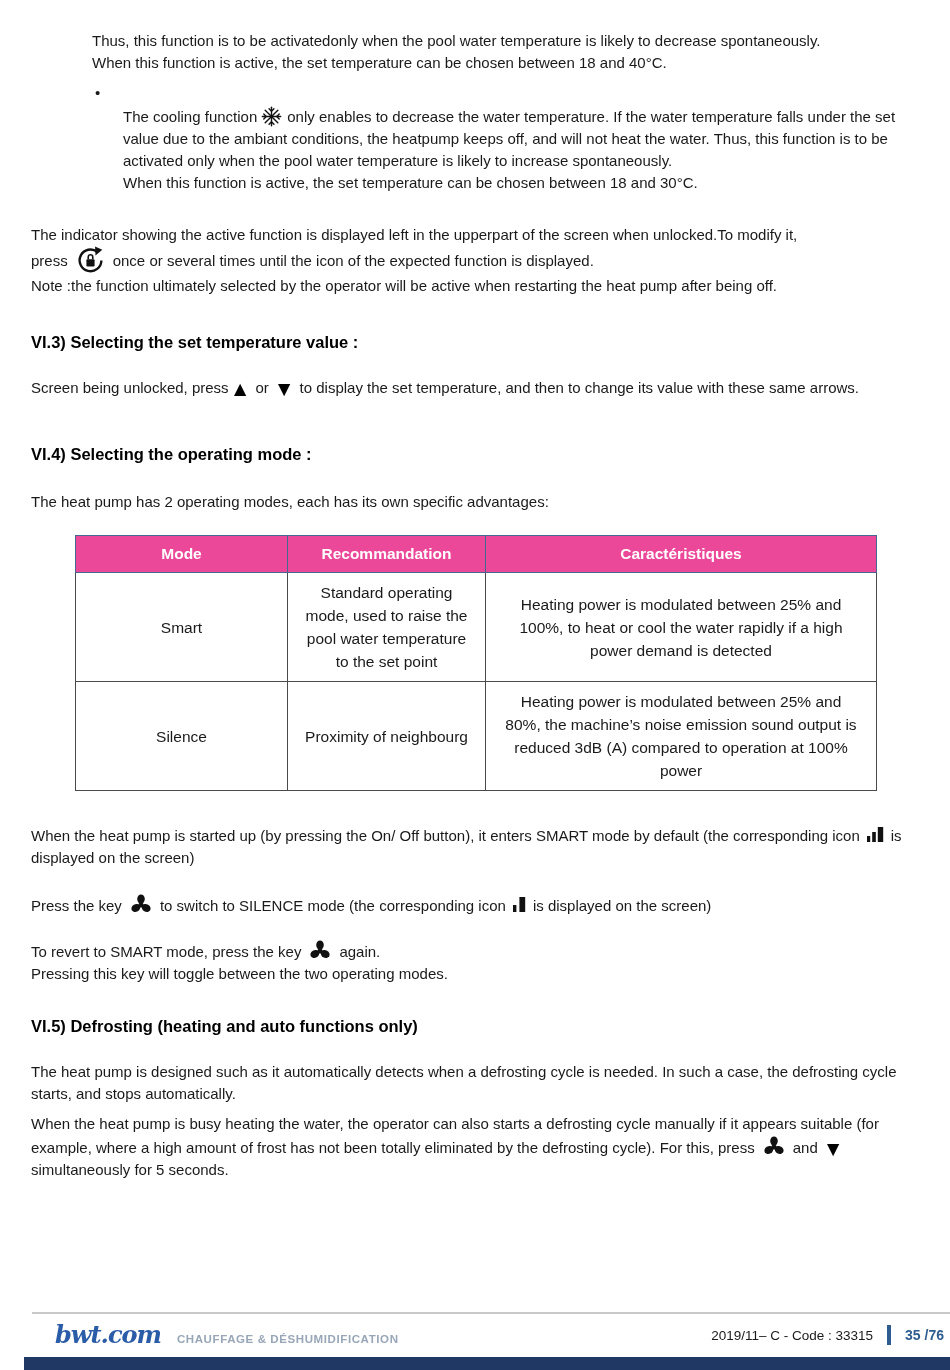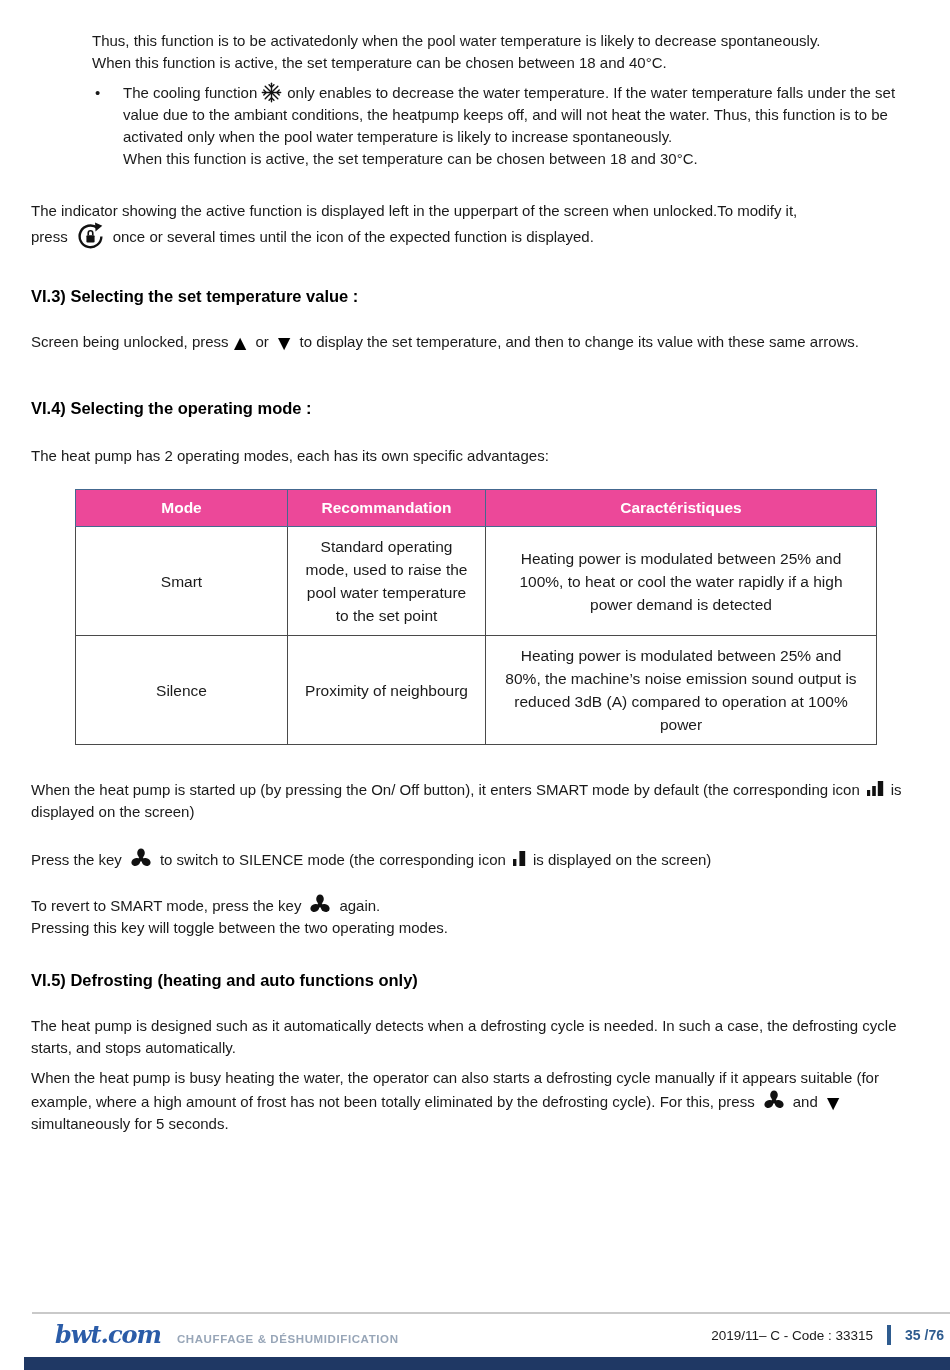--- a/index.html
+++ b/index.html
@@ -10,21 +10,21 @@
     color: #1a1a1a;
   }
   .page { position: relative; width: 950px; height: 1370px; overflow: hidden; background: #fff; }
   .content { padding: 30px 30px 0 31px; font-size: 15px; line-height: 22px; }
 
   .indent { margin-left: 61px; }
   .para { margin: 0; }
 
   .bullet-item { display: flex; margin-top: 8px; }
   .bullet-dot { flex: none; width: 28px; padding-left: 3px; font-size: 15px; }
-  .bullet-body { flex: 1; }
+  .bullet-body { flex: 1; margin-top: 24px; }
 
   .sec { margin-top: 30px; }
 
   .heading { font-size: 16.5px; font-weight: 700; color: #000; margin: 0; font-family: "Liberation Sans", sans-serif; }
   .h-vi3 { margin-top: 34px; }
   .p-vi3 { margin-top: 24px; }
   .h-vi4 { margin-top: 44px; }
   .p-vi4intro { margin-top: 26px; }
   .h-vi5 { margin-top: 30px; }
   .p-defrost1 { margin-top: 24px; }
@@ -109,20 +109,21 @@
     <div class="para sec">
       <div>The indicator showing the active function is displayed left in the upperpart of the screen when unlocked.To modify it,</div>
       <div>
         <span>press</span><span class="ic ic-lock"><svg width="29" height="29" viewBox="0 0 32 32">
               <path d="M23.5 6.5 A12 12 0 1 0 28 16" fill="none" stroke="#111" stroke-width="2.6"></path>
               <polygon points="21,0.5 29,4 21.5,10.5" fill="#111"></polygon>
               <rect x="11.5" y="14.5" width="9" height="8" rx="1.3" fill="#111"></rect>
               <path d="M13.5 14.5 v-2.4 a2.5 2.5 0 0 1 5 0 v2.4" fill="none" stroke="#111" stroke-width="1.8"></path>
             </svg></span><span>once or several times until the icon of the expected function is displayed.</span>
       </div>
+      <div>Note :the function ultimately selected by the operator will be active when restarting the heat pump after being off.</div>
     </div>
 
     <h2 class="heading h-vi3">VI.3) Selecting the set temperature value :</h2>
     <div class="para p-vi3">
       <span>Screen being unlocked, press</span><span class="tri tri-up">▲</span><span>or</span><span class="tri tri-down">▼</span><span>to display the set temperature, and then to change its value with these same arrows.</span>
     </div>
 
     <h2 class="heading h-vi4">VI.4) Selecting the operating mode :</h2>
     <div class="para p-vi4intro">The heat pump has 2 operating modes, each has its own specific advantages:</div>
 

